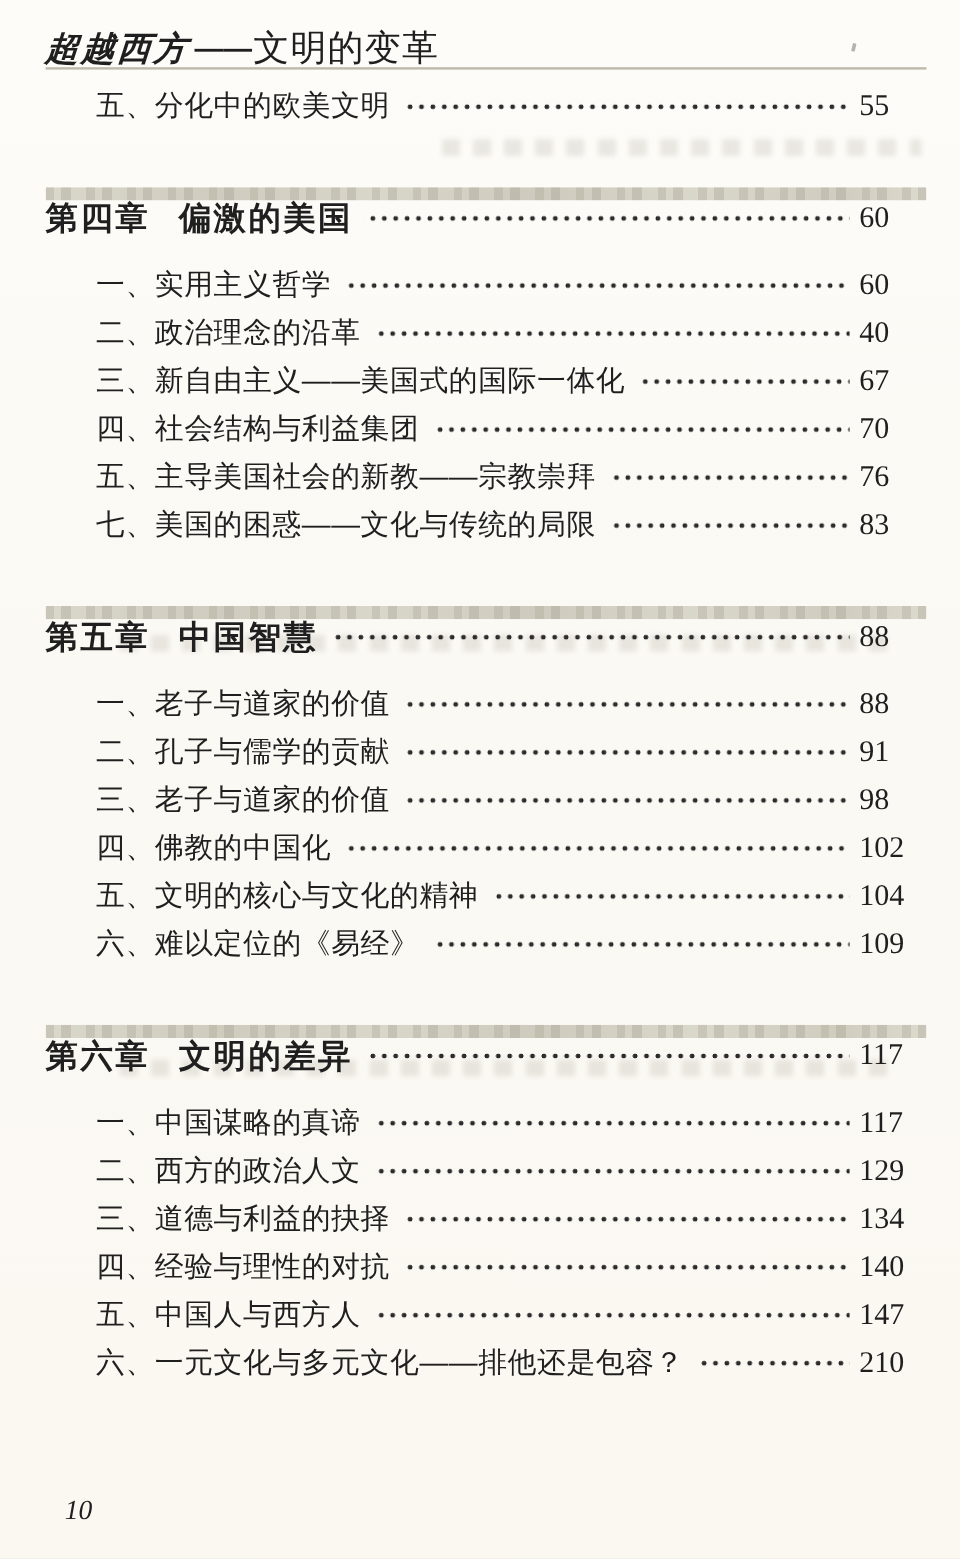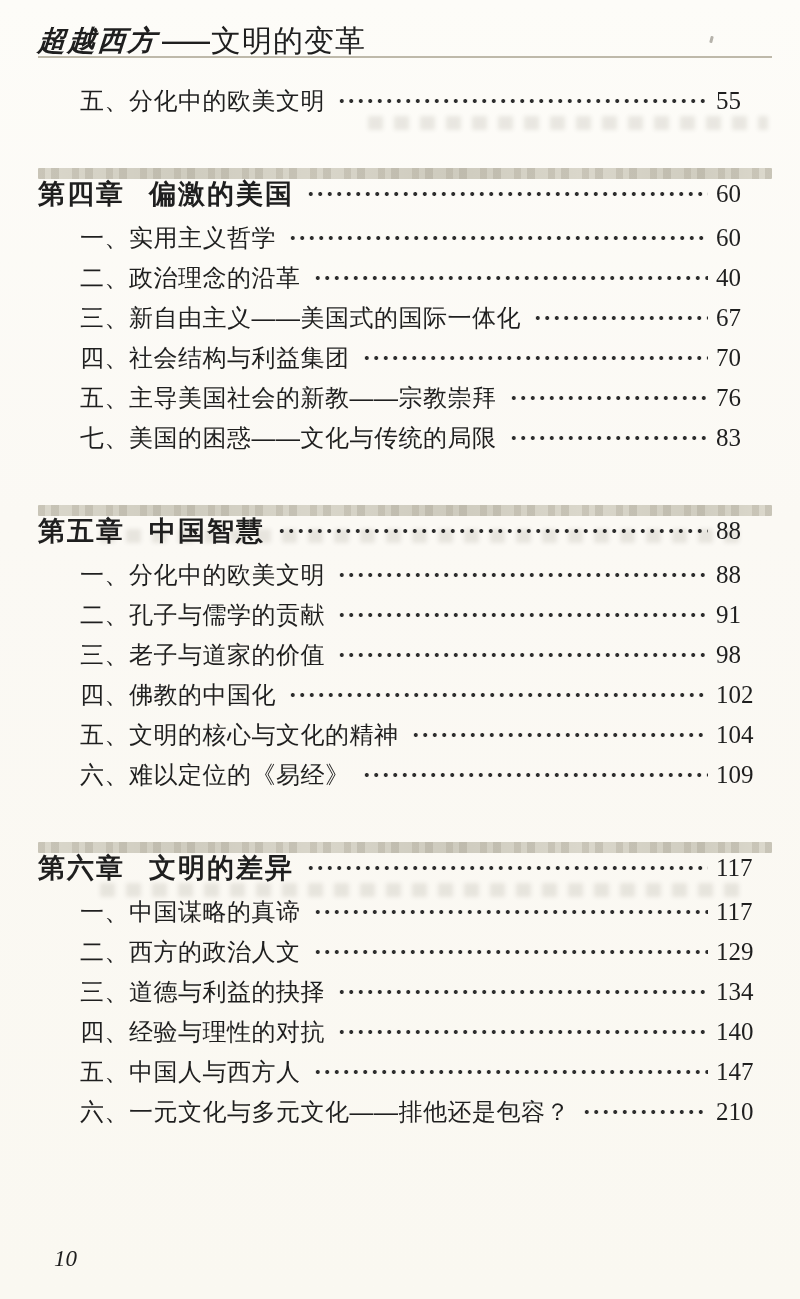--- a/index.html
+++ b/index.html
@@ -37,22 +37,22 @@
   .header-dash{font-weight:700;font-size:24px;line-height:30px;margin:0 1px 0 4px;}
   .subtitle{font-size:30px;line-height:30px;font-weight:400;letter-spacing:1px;}
 
   
   .row{display:flex;align-items:center;height:30px;margin-bottom:10px;}
   .row .label{font-size:24px;line-height:30px;white-space:nowrap;letter-spacing:0.5px;}
   .section-row{padding-left:42px;}
   .chapter-row{}
   .chapter-row .label{font-weight:700;font-size:27px;letter-spacing:2px;}
   .chap-gap{display:inline-block;width:24px;}
-  .orphan-row{margin-top:28px;}
-  .first-section{margin-top:14px;}
+  .orphan-row{margin-top:16px;}
+  .first-section{margin-top:26px;}
 
   .leader{
     flex:1;height:30px;
     margin-left:10px;margin-right:0;
     background-image:radial-gradient(circle, #2c2c2c 1.8px, rgba(0,0,0,0) 2.2px);
     background-size:9.5px 30px;
     background-repeat:repeat-x;
     background-position:2px center;
   }
   .pagenum{
@@ -156,21 +156,21 @@
     </div>
 
     <div class="separator"></div>
 
     <div class="row chapter-row">
       <span class="label"><span>第五章</span><span class="chap-gap"></span><span>中国智慧</span></span>
       <div class="leader"></div>
       <span class="pagenum">88</span>
     </div>
     <div class="row section-row first-section">
-      <span class="label">一、分化中的欧美文明</span>
+      <span class="label">一、老子与道家的价值</span>
       <div class="leader"></div>
       <span class="pagenum">88</span>
     </div>
     <div class="row section-row">
       <span class="label">二、孔子与儒学的贡献</span>
       <div class="leader"></div>
       <span class="pagenum">91</span>
     </div>
     <div class="row section-row">
       <span class="label">三、老子与道家的价值</span>

